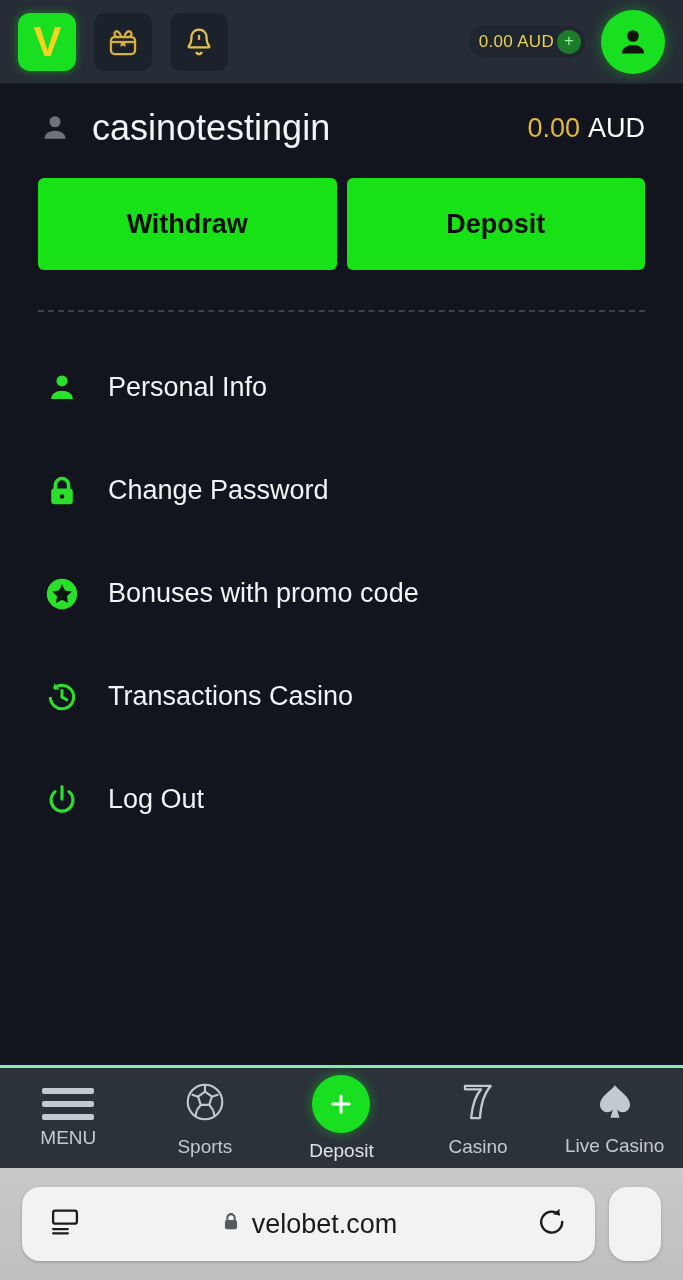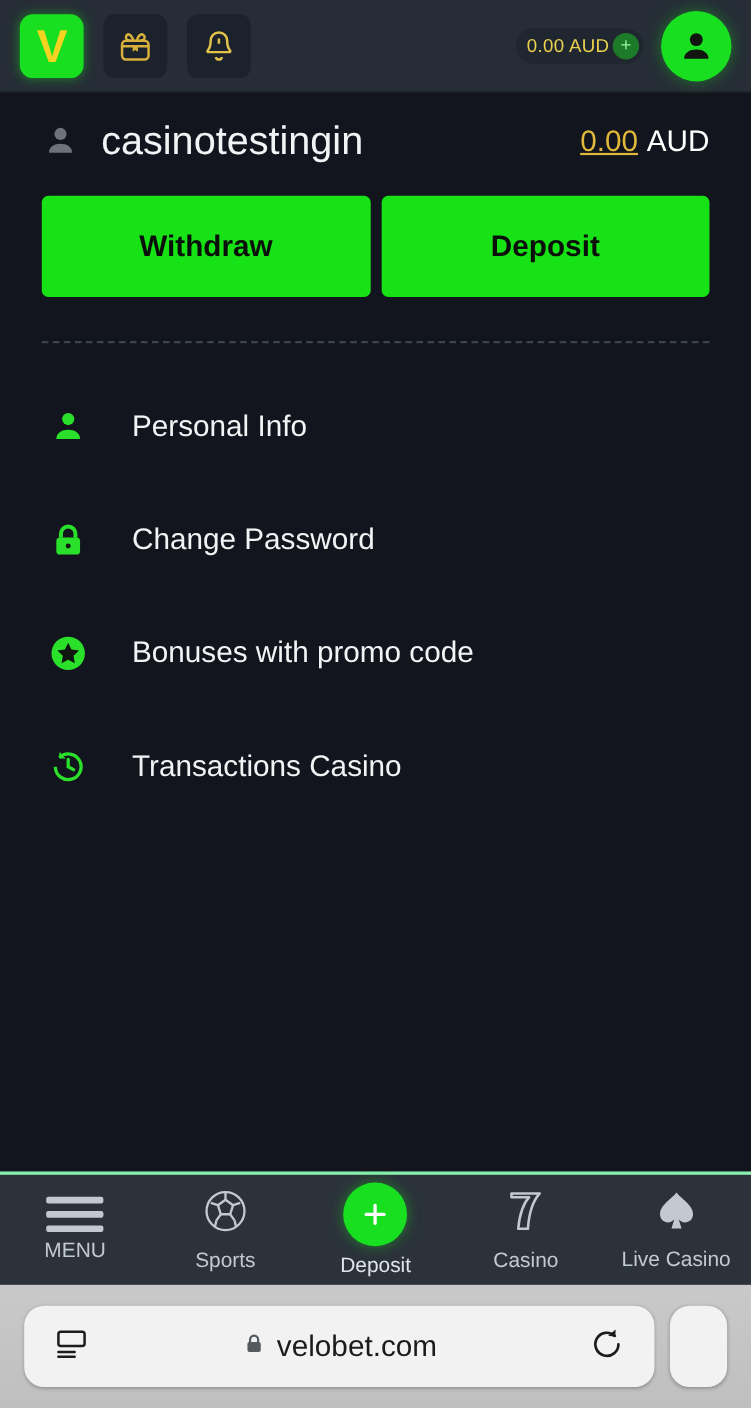--- a/index.html
+++ b/index.html
@@ -46,40 +46,40 @@
   }
 
   
   .panel { padding:0 38px; }
   .user-row {
     display:flex; align-items:center; height:88px;
   }
   .user-row .uicon { margin-right:20px; display:flex; }
   .user-row .uname { color:#f2f3f5; font-size:36px; }
   .user-row .ubal { margin-left:auto; font-size:27px; }
-  .user-row .ubal .num { color:#e0b93a;text-decoration:underline; }
+  .user-row .ubal .num { color:#e0b93a; }
   .user-row .ubal .cur { color:#ffffff; margin-left:8px; }
 
   .btn-row { display:flex; gap:10px; margin-top:6px; }
   .act-btn {
     flex:1; height:92px; background:#17e216; border:none; border-radius:6px;
     color:#0a0f0a; font-size:27px; font-weight:bold;
     display:flex; align-items:center; justify-content:center;
     font-family:"Liberation Sans", sans-serif;
   }
 
   .divider {
     margin:40px 0 0 0; height:0;
     border-top:2px dashed #3b4350;
   }
 
   
   .menu { margin-top:24px; }
   .menu-item {
-    display:flex; align-items:center; height:103px;gap:12px;
+    display:flex; align-items:center; height:103px;
   }
   .menu-item .mi-icon {
     width:48px; display:flex; align-items:center; justify-content:center;
     margin-right:22px;
   }
   .menu-item .mi-label { color:#f2f3f5; font-size:27px; }
 
   
   .bottom-nav {
     position:absolute; left:0; bottom:112px; width:683px; height:103px;
@@ -226,20 +226,29 @@
           <svg width="36" height="36" viewBox="0 0 24 24" fill="none" stroke="#2ae02a" stroke-width="2">
             <path d="M4.2 12a7.8 7.8 0 1 0 2.4-5.6"></path>
             <polyline points="6.8,2.9 6.4,6.9 10.4,7.2" fill="#2ae02a" stroke="none"></polyline>
             <polyline points="12,7.6 12,12 15.2,13.8" stroke-linecap="round"></polyline>
           </svg>
         </span>
         <span class="mi-label">Transactions Casino</span>
       </div>
 
 
+      <div class="menu-item">
+        <span class="mi-icon">
+          <svg width="36" height="36" viewBox="0 0 24 24" fill="none" stroke="#2ae02a" stroke-width="2.1" stroke-linecap="round">
+            <path d="M7.4 6.4a7.3 7.3 0 1 0 9.2 0"></path>
+            <line x1="12" y1="3" x2="12" y2="11.4"></line>
+          </svg>
+        </span>
+        <span class="mi-label">Log Out</span>
+      </div>
 
     </div>
   </div>
 
   <div class="bottom-nav">
 
     <div class="nav-item">
       <span class="ham">
           <i></i>
           <i></i>

